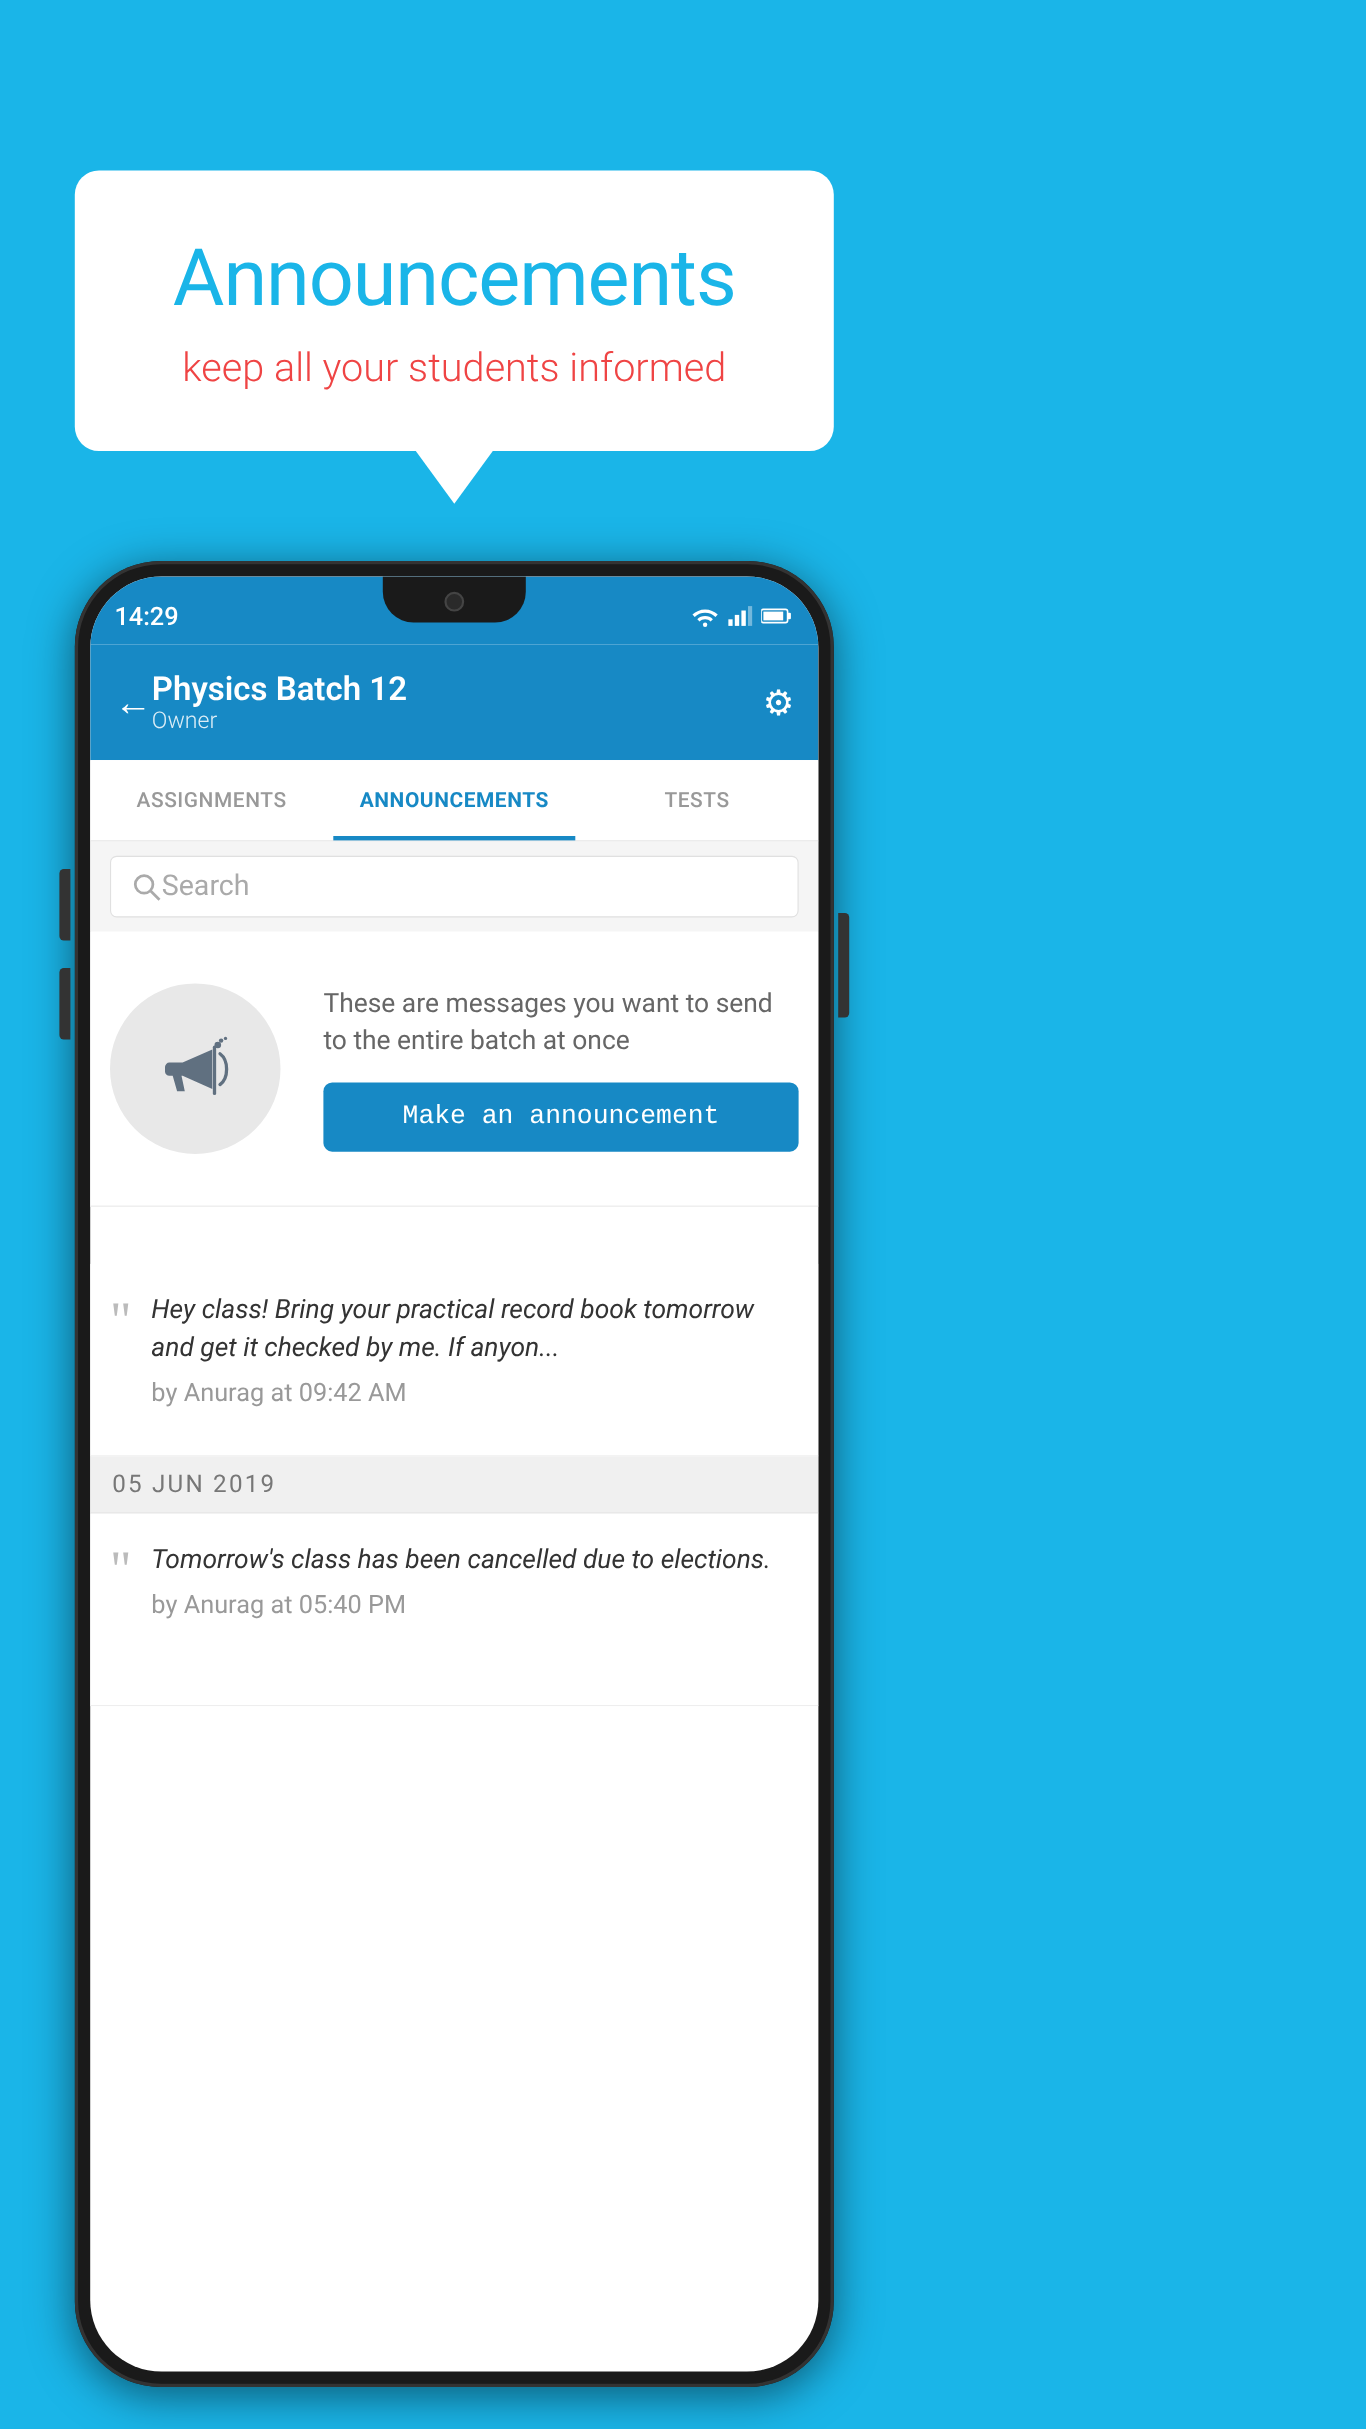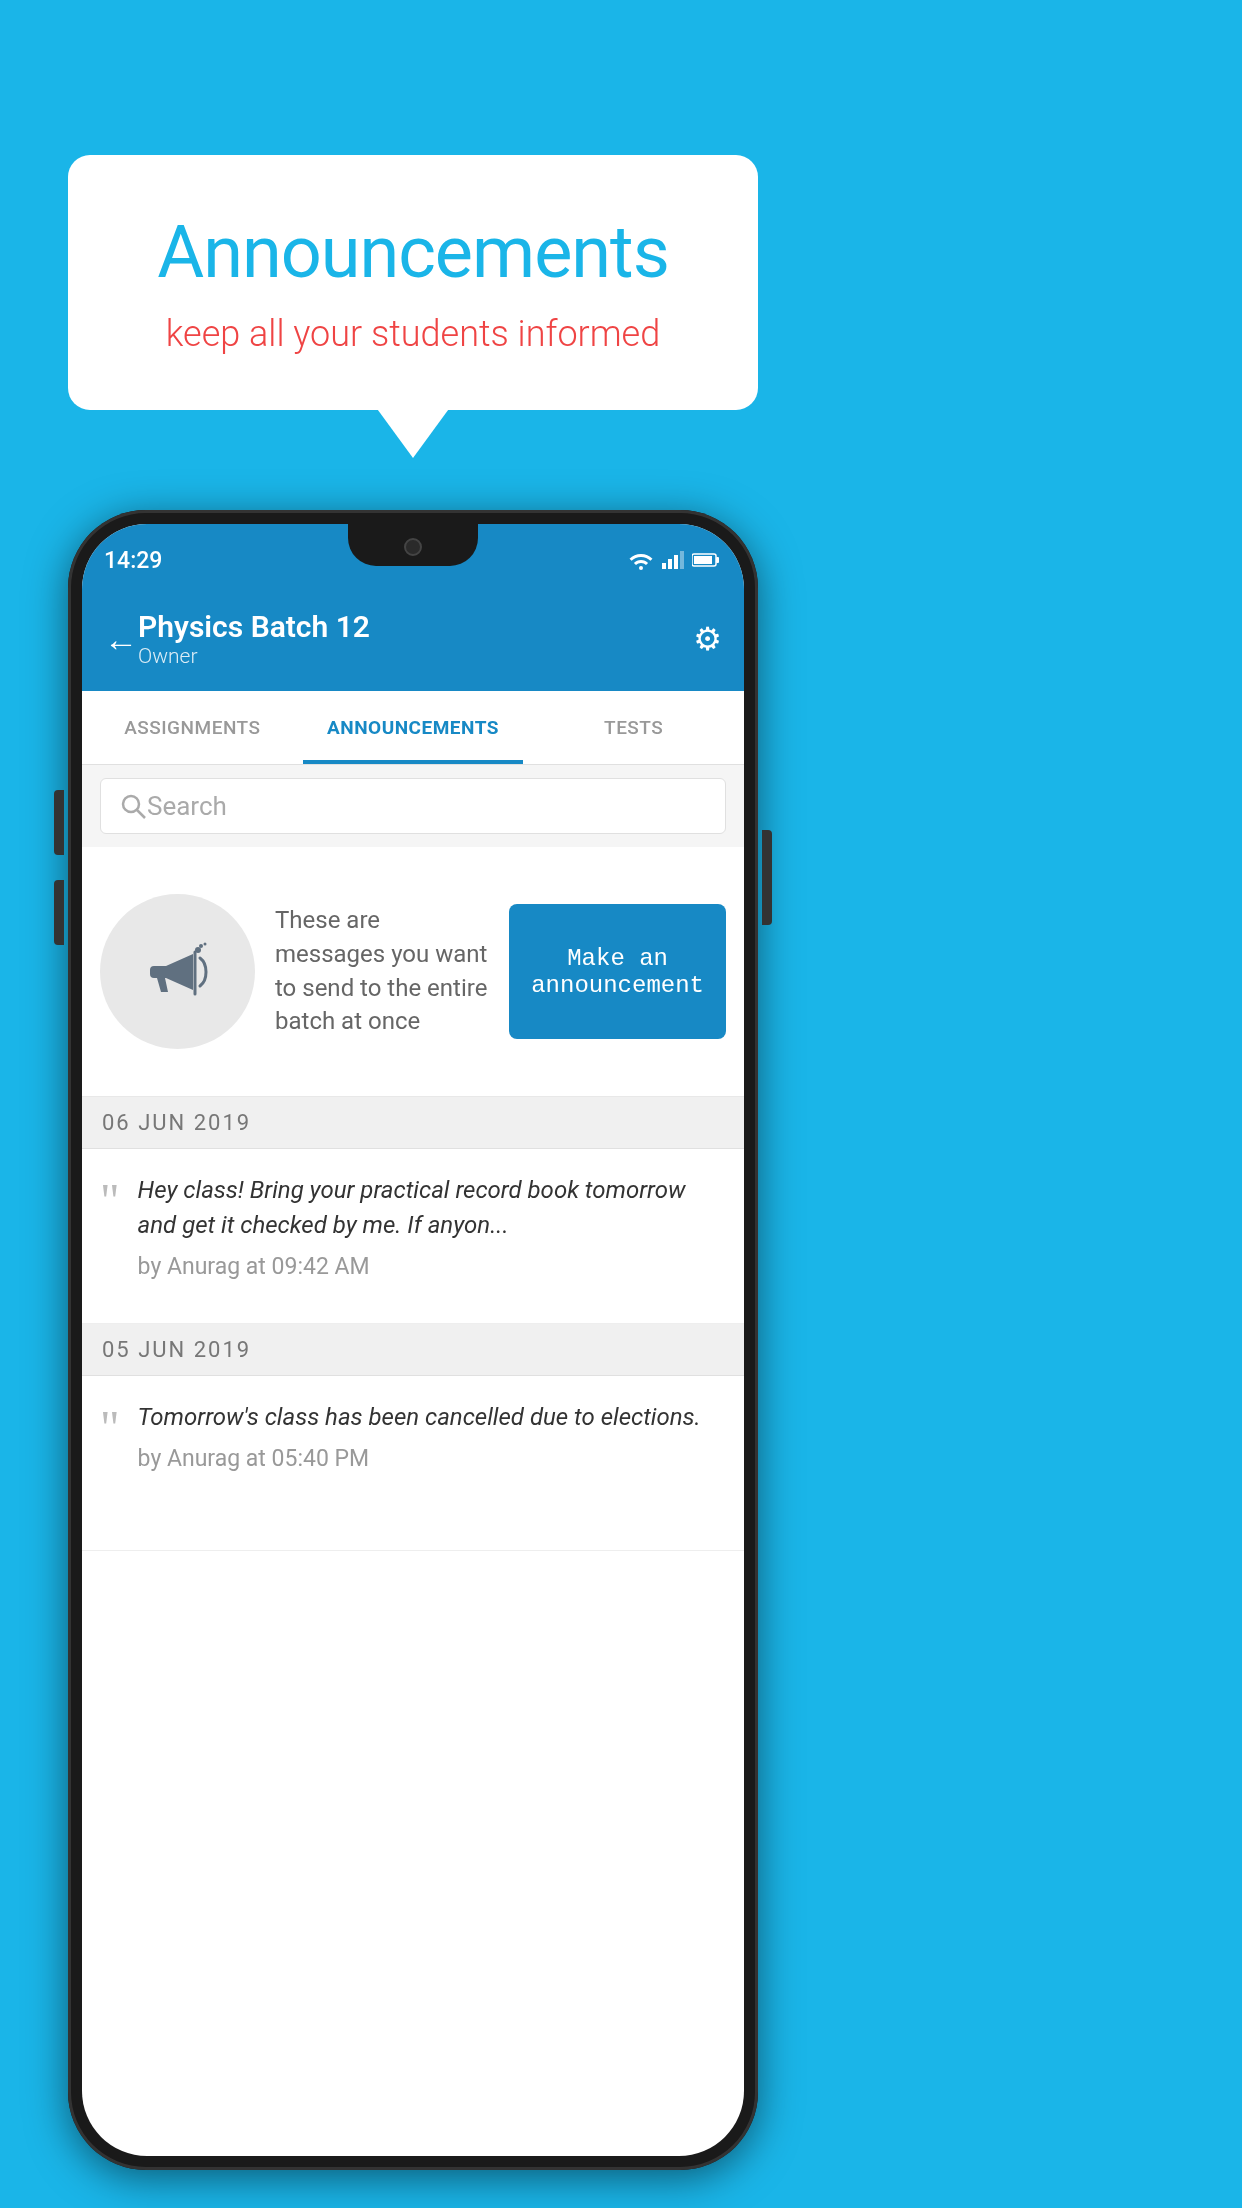--- a/index.html
+++ b/index.html
@@ -281,22 +281,23 @@
       justify-content: center;
       flex-shrink: 0;
     }
     .megaphone-svg {
       width: 80px;
       height: 80px;
     }
     .promo-content {
       flex: 1;
       display: flex;
-      flex-direction: row;
+      flex-direction: column;
       gap: 20px;
+      margin-left: 19px;
     }
     .promo-text {
       font-size: 24px;
       color: #666;
       line-height: 1.4;
     }
     .promo-button {
       background: #1789c5;
       color: white;
       border: none;
@@ -453,23 +454,20 @@
             <circle cx="63" cy="14" r="2" fill="#607080"></circle>
             <circle cx="67" cy="12" r="1.5" fill="#607080"></circle>
           </svg>
         </div>
         <div class="promo-content">
           <div class="promo-text">These are messages you want to send to the entire batch at once</div>
           <button class="promo-button">Make an announcement</button>
         </div>
       </div>
 
-      <div class="date-separator date-sep-1">
-        <span class="date-text">06  JUN  2019</span>
-      </div>
 
       <div class="announcement-item ann-item-1">
         <span class="quote-icon">"</span>
         <div class="ann-content">
           <div class="ann-message">Hey class! Bring your practical record book tomorrow and get it checked by me. If anyon...</div>
           <div class="ann-author">by Anurag at 09:42 AM</div>
         </div>
       </div>
 
       <div class="date-separator date-sep-2">

